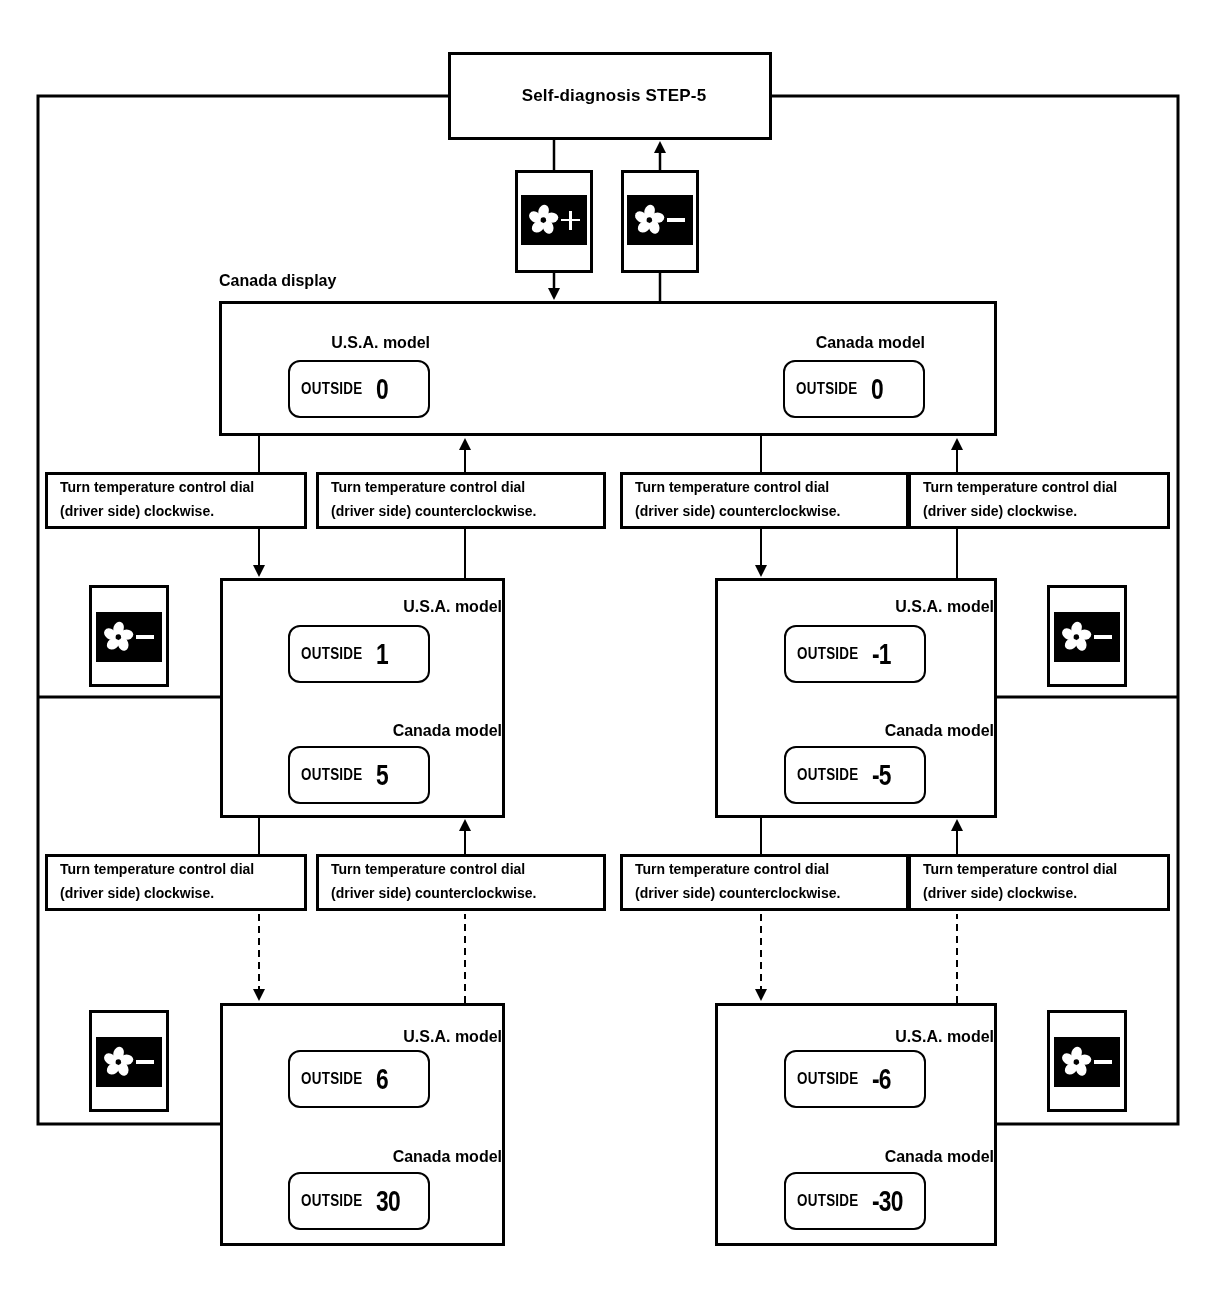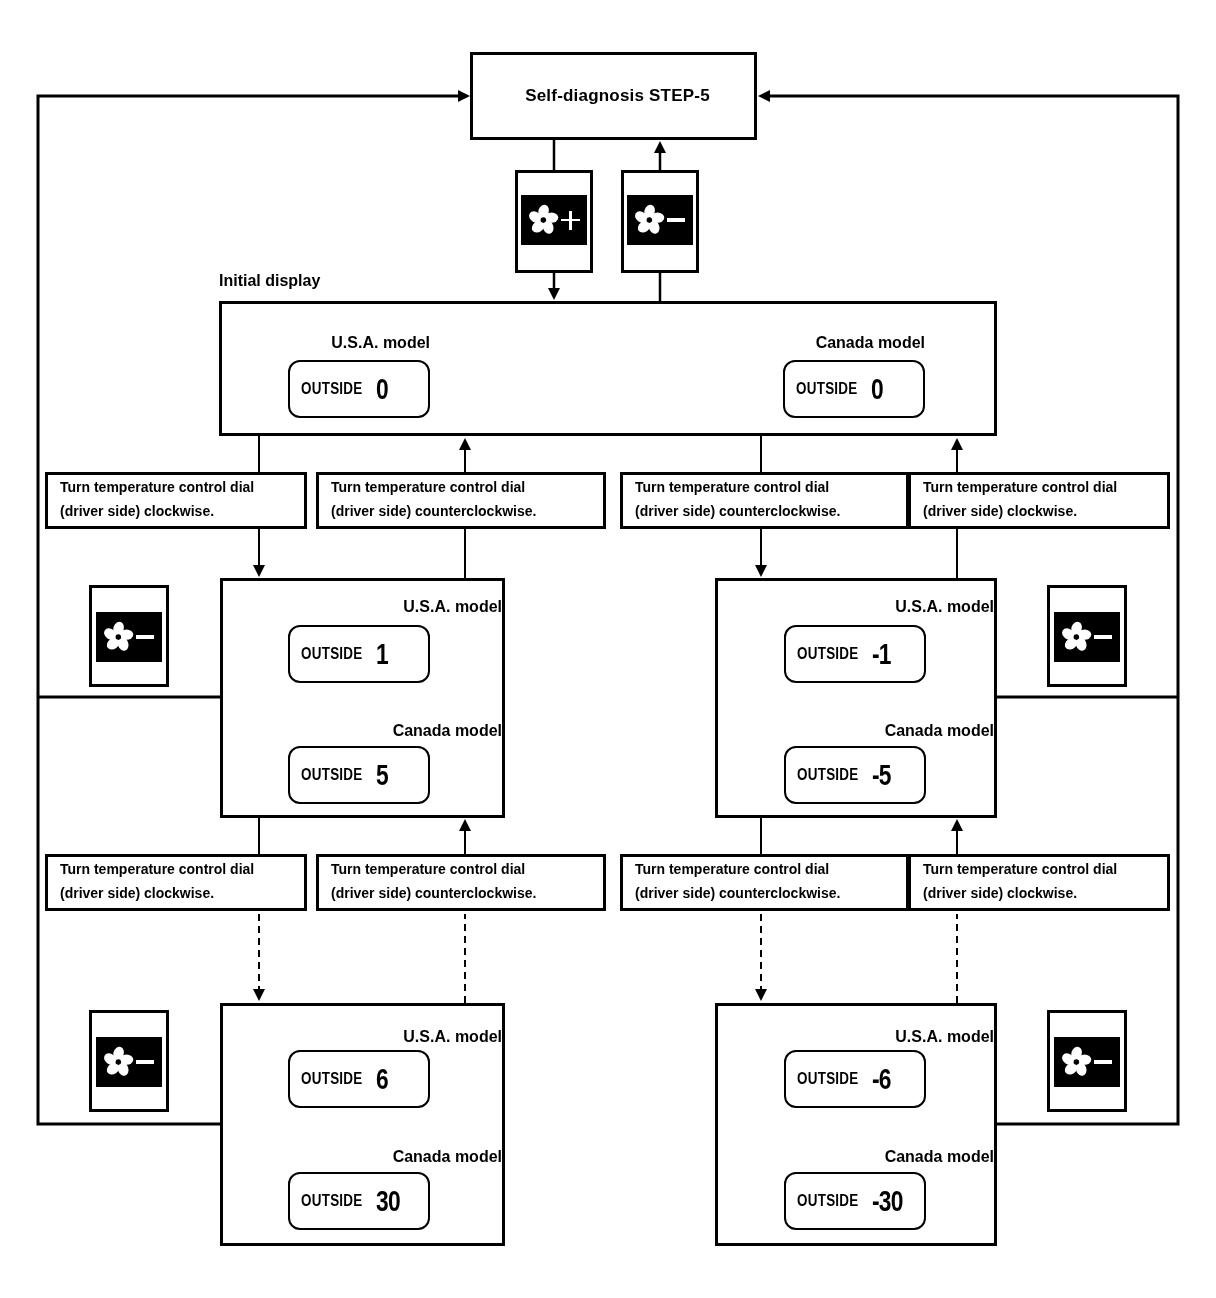--- a/index.html
+++ b/index.html
@@ -78,21 +78,21 @@
       <path d="M465 438 L459 450 L471 450 Z"></path>
       <path d="M761 577 L755 565 L767 565 Z"></path>
       <path d="M957 438 L951 450 L963 450 Z"></path>
       <path d="M465 819 L459 831 L471 831 Z"></path>
       <path d="M957 819 L951 831 L963 831 Z"></path>
       <path d="M259 1001 L253 989 L265 989 Z"></path>
       <path d="M761 1001 L755 989 L767 989 Z"></path>
     </g>
   </svg>
 
-  <div class="box top-box" style="left:470px;top:52px;width:287px;height:88px;padding-left:8px;">
+  <div class="box top-box" style="left:448px;top:52px;width:324px;height:88px;padding-left:8px;">
     <span>Self-diagnosis STEP-5</span>
   </div>
 
   <div class="fanbtn" style="left:515px;top:170px;width:78px;height:103px;">
     <div class="fan-panel">
       <svg width="36" height="36" viewBox="0 0 36 36">
         <g fill="#fff">
           <ellipse cx="15.5" cy="9.5" rx="5.4" ry="7" transform="rotate(18 18 18)"></ellipse>
           <ellipse cx="15.5" cy="9.5" rx="5.4" ry="7" transform="rotate(90 18 18)"></ellipse>
           <ellipse cx="15.5" cy="9.5" rx="5.4" ry="7" transform="rotate(162 18 18)"></ellipse>
@@ -113,21 +113,21 @@
           <ellipse cx="15.5" cy="9.5" rx="5.4" ry="7" transform="rotate(162 18 18)"></ellipse>
           <ellipse cx="15.5" cy="9.5" rx="5.4" ry="7" transform="rotate(234 18 18)"></ellipse>
           <ellipse cx="15.5" cy="9.5" rx="5.4" ry="7" transform="rotate(306 18 18)"></ellipse>
         </g>
         <circle cx="18" cy="18" r="2.8" fill="#000"></circle>
       </svg>
       <span class="sign minus-bar"></span>
     </div>
   </div>
 
-  <div class="init-label" style="left:219px;top:272px;">Initial display</div>
+  <div class="init-label" style="left:219px;top:272px;">Canada display</div>
 
   <div class="box" style="left:219px;top:301px;width:778px;height:135px;">
     <div class="mlabel" style="left:66px;top:30px;">U.S.A. model</div>
     <div class="lcd" style="left:66px;top:56px;">
       <span class="word">OUTSIDE</span>
       <span class="val">0</span>
     </div>
     <div class="mlabel" style="left:561px;top:30px;">Canada model</div>
     <div class="lcd" style="left:561px;top:56px;">
       <span class="word">OUTSIDE</span>

